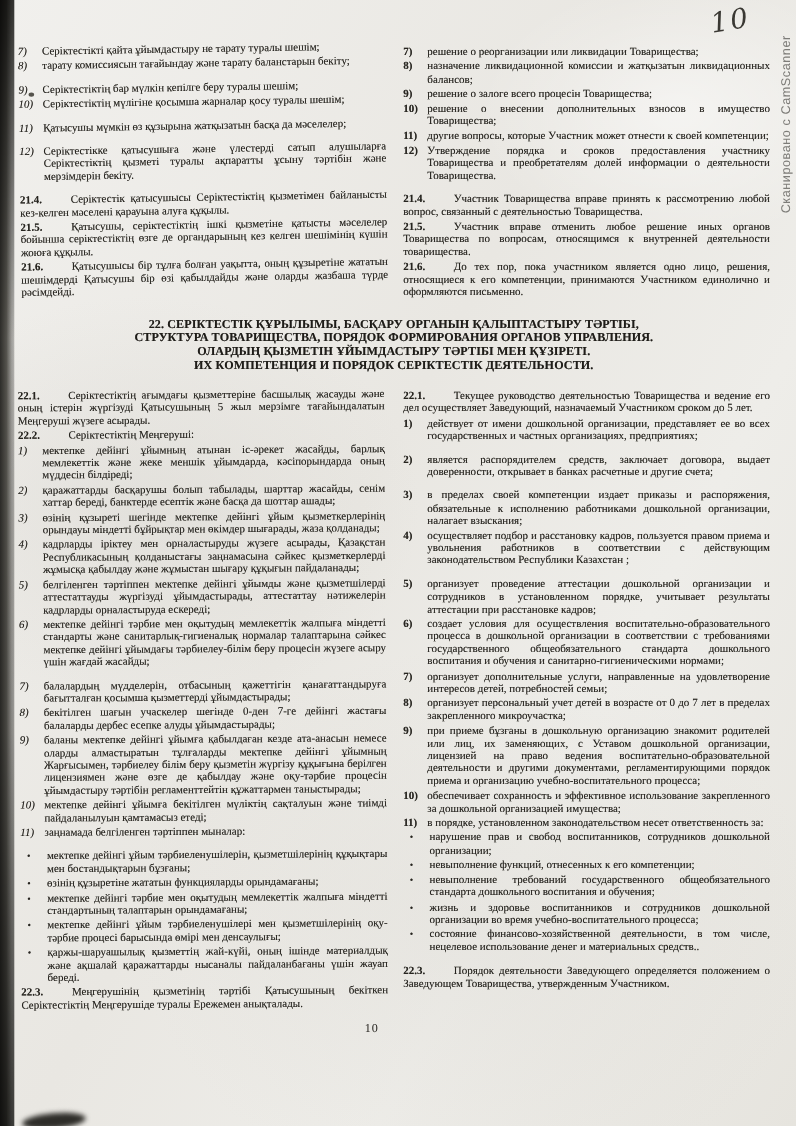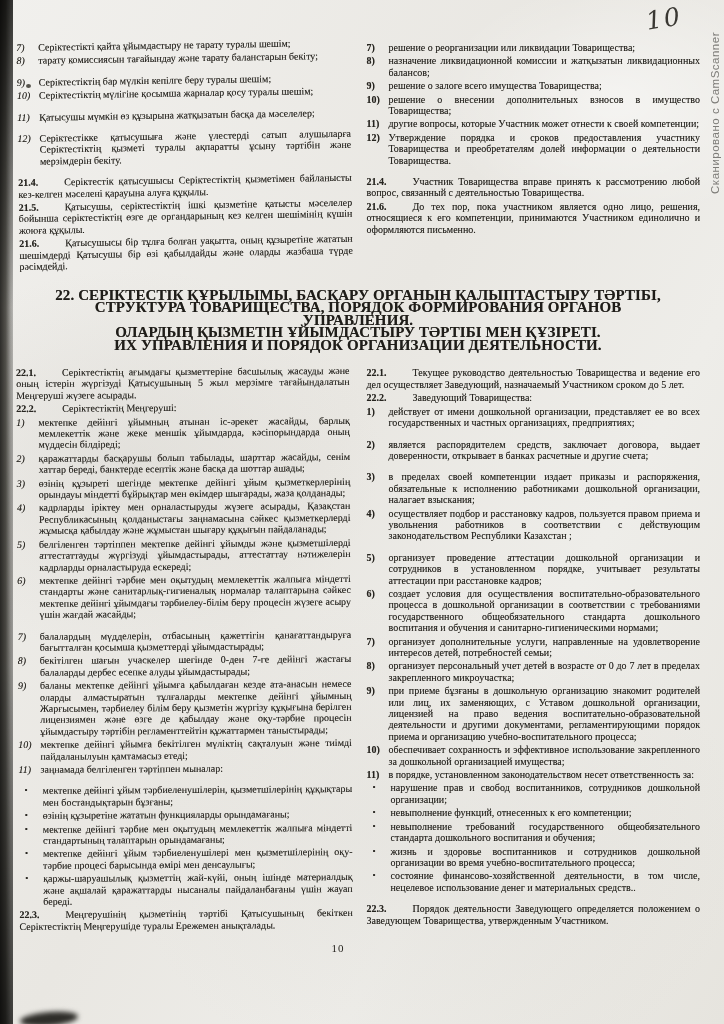--- a/index.html
+++ b/index.html
@@ -53,21 +53,21 @@
   .item,.bullet{display:flex;align-items:flex-start;}
   .item .marker{flex:0 0 22px;}
   .bullet{padding-left:6px;}
   .bullet .marker{flex:0 0 18px;font-size:9px;line-height:11.4px;}
   .item .txt,.bullet .txt{flex:1 1 0;min-width:0;}
   .col-kk-top .item .marker,.col-kk-main .item .marker{font-style:italic;}
   .col-ru-top .item .marker,.col-ru-main .item .marker{font-weight:bold;}
   .clause{display:block;}
   .clause .marker{font-weight:700;margin-right:26px;}
   .heading{
-    text-align:center;font-weight:bold;font-size:15px;line-height:12.6px;
+    text-align:center;font-weight:bold;font-size:11px;line-height:12.6px;
     margin:16px 30px 14px 30px;letter-spacing:0.1px;color:#1f1d19;
   }
   .footer-num{
     text-align:center;margin-top:10px;font-size:11px;letter-spacing:1px;
     padding-right:40px;
   }
   .txt,.marker{text-shadow:0 0 0.5px rgba(30,28,24,0.45);}
   .heading div{text-shadow:0 0 0.5px rgba(20,18,14,0.5);}
 </style>
 </head>
@@ -116,44 +116,45 @@
         <div class="blk item">
           <span class="marker">7)</span>
           <span class="txt">решение о реорганизации или ликвидации Товарищества;</span>
         </div>
         <div class="blk item">
           <span class="marker">8)</span>
           <span class="txt">назначение ликвидационной комиссии и жатқызатын ликвидационных балансов;</span>
         </div>
         <div class="blk item">
           <span class="marker">9)</span>
-          <span class="txt">решение о залоге всего имущества Товарищества;</span>
+          <span class="txt">решение о залоге всего процесін Товарищества;</span>
         </div>
         <div class="blk item">
           <span class="marker">10)</span>
           <span class="txt">решение о внесении дополнительных взносов в имущество Товарищества;</span>
         </div>
         <div class="blk item">
           <span class="marker">11)</span>
           <span class="txt">другие вопросы, которые Участник может отнести к своей компетенции;</span>
         </div>
         <div class="blk item">
           <span class="marker">12)</span>
           <span class="txt">Утверждение порядка и сроков предоставления участнику Товарищества и преобретателям долей информации о деятельности Товарищества.</span>
         </div>
         <div class="blk clause gap"><span class="marker">21.4.</span><span class="txt">Участник Товарищества вправе принять к рассмотрению любой вопрос, связанный с деятельностью Товарищества.</span></div>
+        <div class="blk clause"><span class="marker">21.5.</span><span class="txt">Участник вправе отменить любое решение иных органов Товарищества по вопросам, относящимся к внутренней деятельности товарищества.</span></div>
         <div class="blk clause"><span class="marker">21.6.</span><span class="txt">До тех пор, пока участником является одно лицо, решения, относящиеся к его компетенции, принимаются Участником единолично и оформляются письменно.</span></div>
       </div>
   </div>
 
   <div class="heading">
     <div>22. СЕРІКТЕСТІК ҚҰРЫЛЫМЫ, БАСҚАРУ ОРГАНЫН ҚАЛЫПТАСТЫРУ ТӘРТІБІ,</div>
     <div>СТРУКТУРА ТОВАРИЩЕСТВА, ПОРЯДОК ФОРМИРОВАНИЯ ОРГАНОВ УПРАВЛЕНИЯ.</div>
     <div>ОЛАРДЫҢ ҚЫЗМЕТІН ҰЙЫМДАСТЫРУ ТӘРТІБІ МЕН ҚҰЗІРЕТІ.</div>
-    <div>ИХ УПРАВЛЕНИЯ И ПОРЯДОК ОРГАНИЗАЦИИ ДЕЯТЕЛЬНОСТИ.</div>
+    <div>ИХ КОМПЕТЕНЦИЯ И ПОРЯДОК СЕРІКТЕСТІК ДЕЯТЕЛЬНОСТИ.</div>
   </div>
 
   <div class="cols">
     <div class="col col-kk-main">
         <div class="blk clause"><span class="marker">22.1.</span><span class="txt">Серіктестіктің ағымдағы қызметтеріне басшылық жасауды және оның істерін жүргізуді Қатысушының 5 жыл мерзімге тағайындалатын Меңгеруші жүзеге асырады.</span></div>
         <div class="blk clause"><span class="marker">22.2.</span><span class="txt">Серіктестіктің Меңгеруші:</span></div>
         <div class="blk item">
           <span class="marker">1)</span>
           <span class="txt">мектепке дейінгі ұйымның атынан іс-әрекет жасайды, барлық мемлекеттік және жеке меншік ұйымдарда, кәсіпорындарда оның мүддесін білдіреді;</span>
         </div>
@@ -214,21 +215,20 @@
           <span class="txt">мектепке дейінгі ұйым тәрбиеленушілері мен қызметшілерінің оқу-тәрбие процесі барысында өмірі мен денсаулығы;</span>
         </div>
         <div class="blk bullet">
           <span class="marker">•</span>
           <span class="txt">қаржы-шаруашылық қызметтің жай-күйі, оның ішінде материалдық және ақшалай қаражаттарды нысаналы пайдаланбағаны үшін жауап береді.</span>
         </div>
         <div class="blk clause"><span class="marker">22.3.</span><span class="txt">Меңгерушінің қызметінің тәртібі Қатысушының бекіткен Серіктестіктің Меңгерушіде туралы Ережемен анықталады.</span></div>
       </div>
     <div class="col col-ru-main">
         <div class="blk clause"><span class="marker">22.1.</span><span class="txt">Текущее руководство деятельностью Товарищества и ведение его дел осуществляет Заведующий, назначаемый Участником сроком до 5 лет.</span></div>
-        <div class="blk clause"><span class="marker">22.2.</span><span class="txt">Заведующий Товарищества:</span></div>
         <div class="blk item">
           <span class="marker">1)</span>
           <span class="txt">действует от имени дошкольной организации, представляет ее во всех государственных и частных организациях, предприятиях;</span>
         </div>
         <div class="blk item gap">
           <span class="marker">2)</span>
           <span class="txt">является распорядителем средств, заключает договора, выдает доверенности, открывает в банках расчетные и другие счета;</span>
         </div>
         <div class="blk item gap">
           <span class="marker">3)</span>

